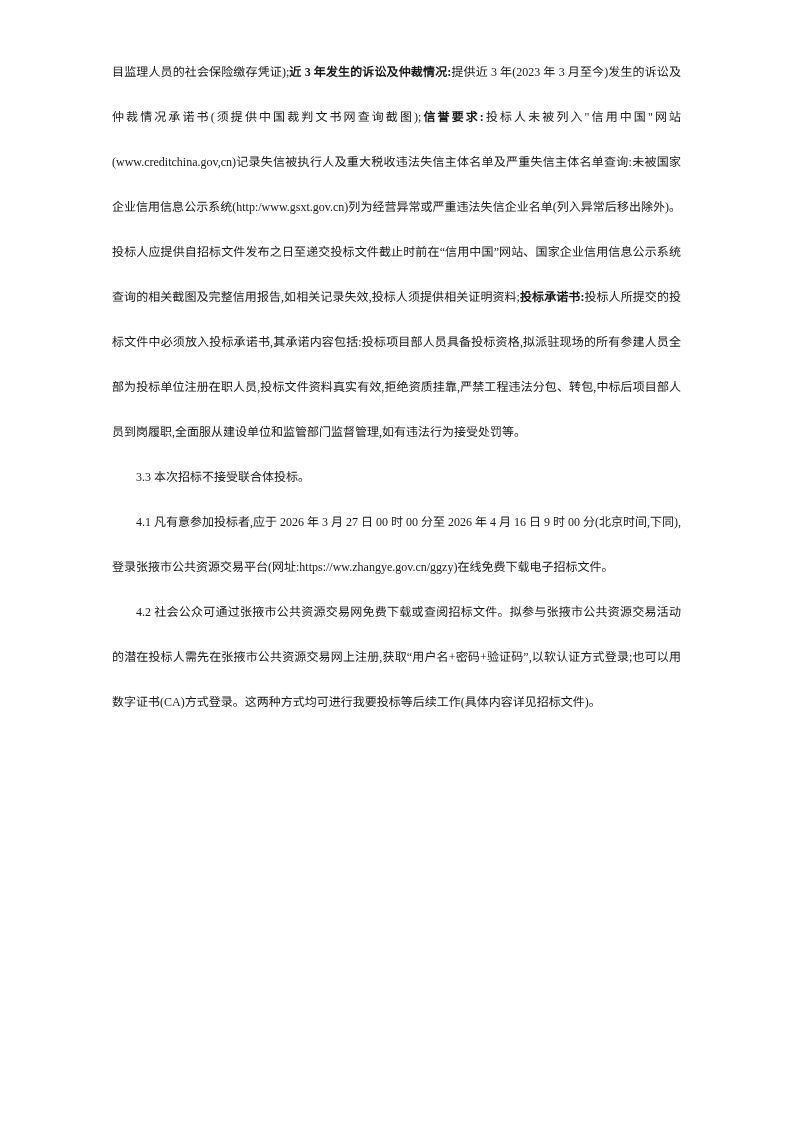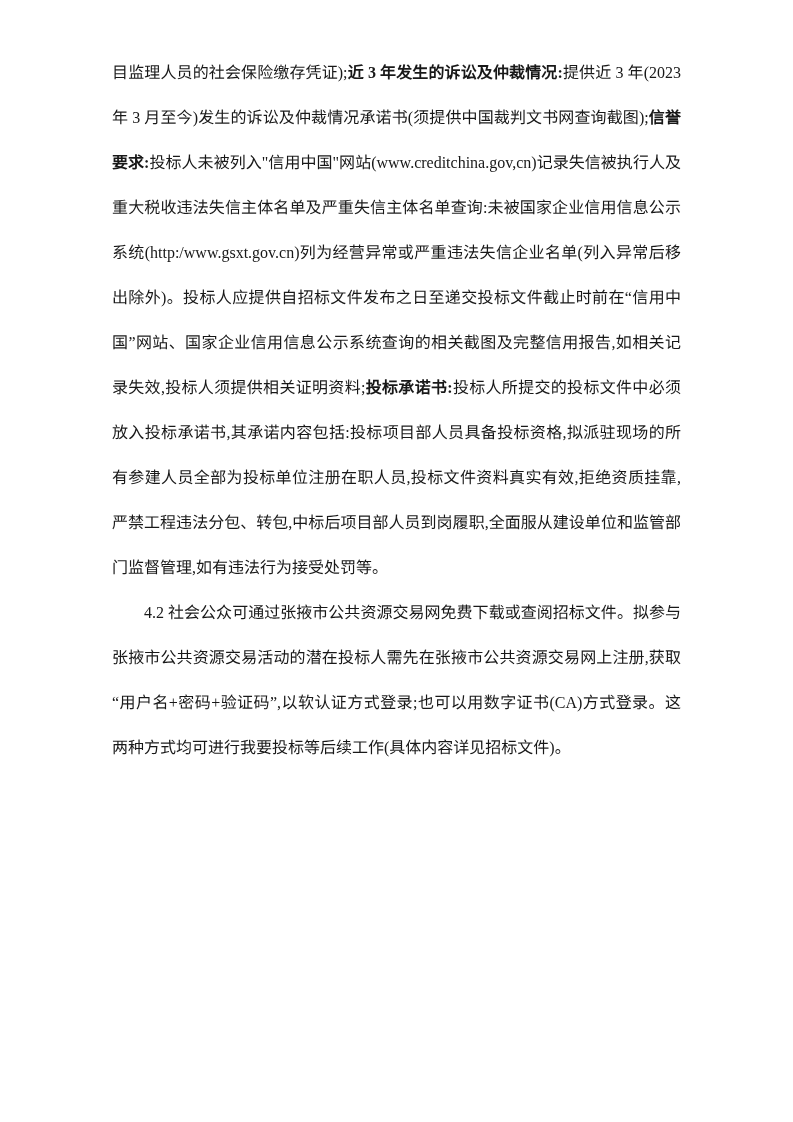--- a/index.html
+++ b/index.html
@@ -14,36 +14,38 @@
     background: #ffffff;
     overflow: hidden;
     font-family: "Liberation Serif", "DejaVu Serif", serif;
   }
   .content {
     position: absolute;
     left: 112px;
     top: 50px;
     width: 569px;
     color: #181818;
-    font-size: 16px;
+    font-size: 12px;
     line-height: 45px;
     text-align: justify;
     text-justify: inter-ideograph;
   }
   p.para {
     margin: 0;
     padding: 0;
   }
   p.para.indent {
     text-indent: 2em;
   }
   .run { font-weight: normal; }
   .run.bold { font-weight: bold; }
 </style>
 </head>
 <body>
 
 <div class="page" style="background: rgb(255, 255, 255);">
   <div class="content" style="color: rgb(24, 24, 24);">
       <p class="para"><span class="run">目监理人员的社会保险缴存凭证);</span><span class="run bold">近 3 年发生的诉讼及仲裁情况:</span><span class="run">提供近 3 年(2023 年 3 月至今)发生的诉讼及仲裁情况承诺书(须提供中国裁判文书网查询截图);</span><span class="run bold">信誉要求:</span><span class="run">投标人未被列入"信用中国"网站(www.creditchina.gov,cn)记录失信被执行人及重大税收违法失信主体名单及严重失信主体名单查询:未被国家企业信用信息公示系统(http:/www.gsxt.gov.cn)列为经营异常或严重违法失信企业名单(列入异常后移出除外)。投标人应提供自招标文件发布之日至递交投标文件截止时前在“信用中国”网站、国家企业信用信息公示系统查询的相关截图及完整信用报告,如相关记录失效,投标人须提供相关证明资料;</span><span class="run bold">投标承诺书:</span><span class="run">投标人所提交的投标文件中必须放入投标承诺书,其承诺内容包括:投标项目部人员具备投标资格,拟派驻现场的所有参建人员全部为投标单位注册在职人员,投标文件资料真实有效,拒绝资质挂靠,严禁工程违法分包、转包,中标后项目部人员到岗履职,全面服从建设单位和监管部门监督管理,如有违法行为接受处罚等。</span></p>
+      <p class="para indent"><span class="run">3.3 本次招标不接受联合体投标。</span></p>
+      <p class="para indent"><span class="run">4.1 凡有意参加投标者,应于 2026 年 3 月 27 日 00 时 00 分至 2026 年 4 月 16 日 9 时 00 分(北京时间,下同),登录张掖市公共资源交易平台(网址:https://ww.zhangye.gov.cn/ggzy)在线免费下载电子招标文件。</span></p>
       <p class="para indent"><span class="run">4.2 社会公众可通过张掖市公共资源交易网免费下载或查阅招标文件。拟参与张掖市公共资源交易活动的潜在投标人需先在张掖市公共资源交易网上注册,获取“用户名+密码+验证码”,以软认证方式登录;也可以用数字证书(CA)方式登录。这两种方式均可进行我要投标等后续工作(具体内容详见招标文件)。</span></p>
     </div>
 </div>
 
 </body></html>

